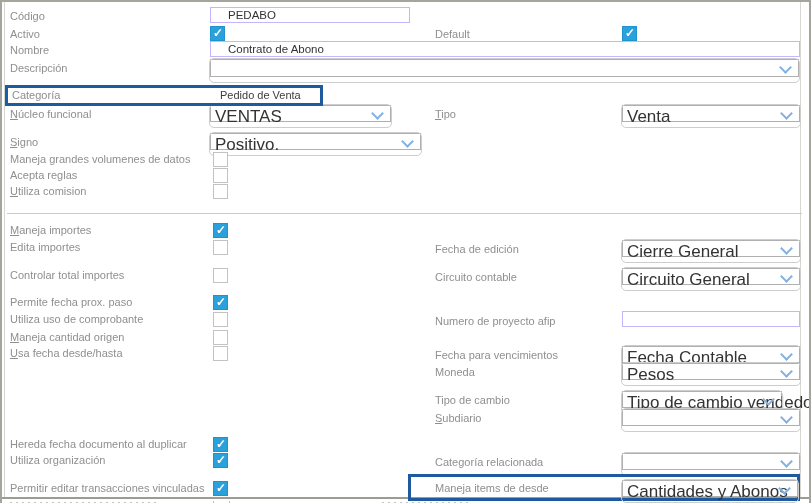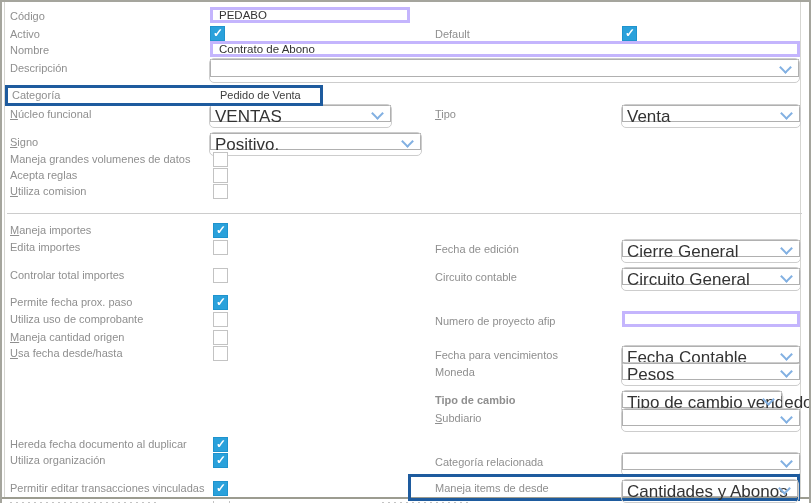--- a/index.html
+++ b/index.html
@@ -6,22 +6,22 @@
   .screen{
     position:relative;width:811px;height:503px;background:#fff;
     border-top:2px solid #a5a59d;border-left:2px solid #a5a59d;border-right:2px solid #a5a59d;
     box-sizing:border-box;overflow:hidden;
   }
   .edge{position:absolute;top:0;bottom:5px;width:1px;background:#d6d6d2;}
   .lbl{position:absolute;font-size:11px;color:#8f8f8f;white-space:nowrap;}
   .lbl.u::first-letter{text-decoration:underline;}
   .val{position:absolute;font-size:11px;color:#3c3c3c;white-space:nowrap;padding-left:7px;}
   .txt{
-    position:absolute;height:16px;border:3px solid #c4b5fd;background:#fff;
-    font:11.5px "Liberation Sans",sans-serif;color:#333;padding:0 6px;box-sizing:border-box;outline:none;
+    position:absolute;height:16px;border:1px solid #c4b5fd;background:#fff;
+    font:11.5px "Liberation Sans",sans-serif;color:#333;padding:0 17px;box-sizing:border-box;outline:none;
   }
   .combo{position:absolute;height:17px;border:1px solid #b0b0b0;background:#fff;box-sizing:border-box;}
   .combo .cval{position:absolute;left:4px;top:1px;font-size:17px;color:#333;white-space:nowrap;}
   .combo .chev{
     position:absolute;right:8px;top:3px;width:7px;height:7px;
     border-right:2px solid #82b0e2;border-bottom:2px solid #82b0e2;transform:rotate(45deg);
   }
   .combo::after{
     content:"";position:absolute;left:-2px;right:-2px;top:-2px;height:calc(100% + 7px);
     border:1px solid #cdcdcd;border-radius:5px;pointer-events:none;
@@ -134,21 +134,21 @@
     <span class="cval">Fecha Contable</span>
     <span class="chev"></span>
   </div>
 
   <div class="lbl" style="left:433px;top:364px;">Moneda</div>
   <div class="combo" style="left:620px;top:361px;width:178px;">
     <span class="cval">Pesos</span>
     <span class="chev"></span>
   </div>
 
-  <div class="lbl" style="left:433px;top:392px;font-weight:bold;">Tipo de cambio</div>
+  <div class="lbl" style="left:433px;top:392px;">Tipo de cambio</div>
   <div class="combo" style="left:620px;top:389px;width:160px;">
     <span class="cval">Tipo de cambio vendedor</span>
     <span class="chev"></span>
   </div>
 
   <div class="lbl u" style="left:433px;top:410px;">Subdiario</div>
   <div class="combo" style="left:620px;top:407px;width:178px;">
     <span class="cval"></span>
     <span class="chev"></span>
   </div>

